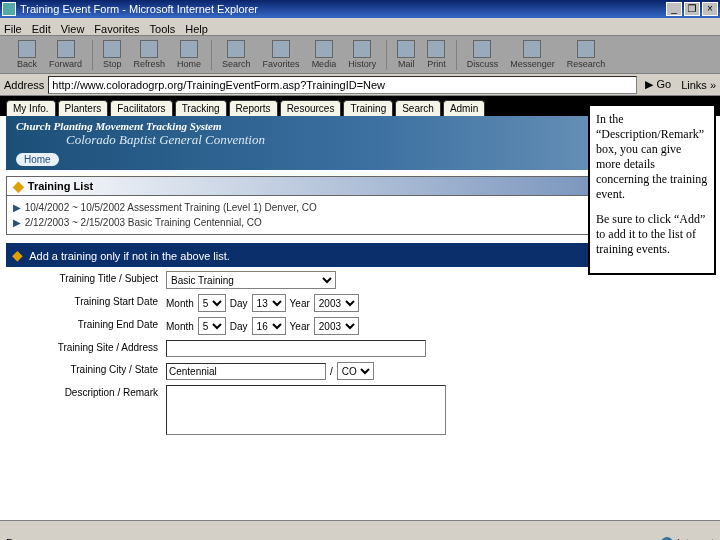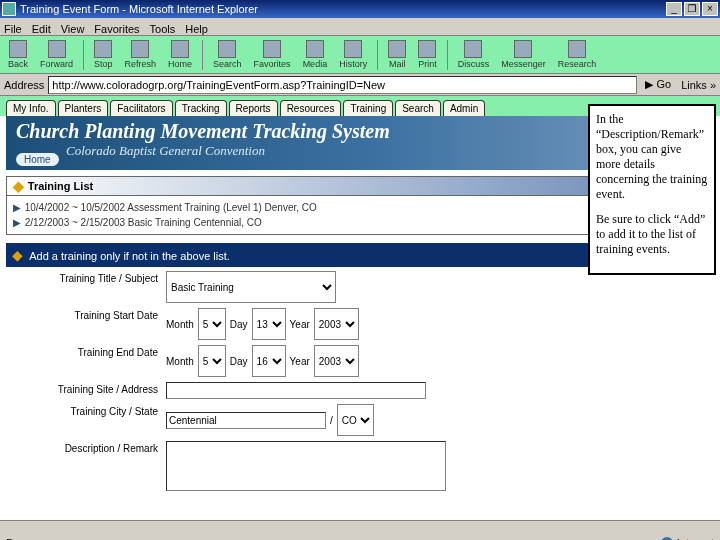--- a/index.html
+++ b/index.html
@@ -3,46 +3,46 @@
 <meta charset="utf-8">
 <style>
   * { box-sizing: border-box; margin: 0; padding: 0; }
   body { font-family: Tahoma, Arial, sans-serif; font-size: 11px; background: #fff; width: 720px; height: 540px; overflow: hidden; }
   .titlebar { background: linear-gradient(#0a246a,#3668c8); color: #fff; height: 18px; display: flex; align-items: center; padding: 0 2px; font-size: 11px; }
   .titlebar .ico { width: 14px; height: 14px; background: #5aa; margin-right: 4px; border: 1px solid #fff; }
   .titlebar .spacer { flex: 1; }
   .titlebar .winbtn { width: 16px; height: 14px; background: #c0c0c0; color: #000; text-align: center; line-height: 12px; margin-left: 2px; border: 1px solid #fff; font-size: 10px; cursor: pointer; }
   .menubar { background: #d4d0c8; height: 18px; display: flex; align-items: flex-end; padding: 0 4px; border-bottom: 1px solid #808080; }
   .menubar span { margin-right: 10px; cursor: pointer; }
-  .toolbar { background: #86efac; height: 38px; display: flex; align-items: center; border-bottom: 1px solid #808080; padding: 0 2px; }
+  .toolbar { background: #a3a3a3; height: 38px; display: flex; align-items: center; border-bottom: 1px solid #808080; padding: 0 11px; }
   .tbtn { display: flex; flex-direction: column; align-items: center; padding: 2px 6px; cursor: pointer; font-size: 9px; color: #333; }
   .tbtn .ticon { width: 18px; height: 18px; background: #9ab; border: 1px solid #666; margin-bottom: 1px; }
   .tsep { width: 1px; height: 30px; background: #808080; margin: 0 4px; }
   .addrbar { background: #d4d0c8; height: 22px; display: flex; align-items: center; padding: 0 4px; border-bottom: 1px solid #808080; font-size: 11px; }
   .addrbar input { flex: 1; height: 18px; font-size: 11px; padding: 0 3px; border: 1px inset #808080; margin: 0 4px; }
   .gobtn { padding: 1px 4px; cursor: pointer; text-align: right; }
   .content { position: relative; height: 424px; background: #fff; overflow: hidden; }
-  .tabs { display: flex; padding: 4px 15px 0 6px; background: #86efac; }
+  .tabs { display: flex; padding: 4px 15px 0 6px; background: #000000; }
   .tab { border: 1px solid #333; border-bottom: none; border-radius: 4px 4px 0 0; padding: 2px 6px; margin-right: 2px; font-size: 10px; background: #f4f4e8; cursor: pointer; }
   .banner { height: 54px; margin: 0 6px; background: linear-gradient(90deg,#1c4f78,#3a6fa0 50%,#7a9ec0); color: #fff; position: relative; }
-  .banner .bt { font-style: italic; font-size: 20px; padding: 4px 0 0 10px; font-weight: bold; font-family: Georgia, serif; }
+  .banner .bt { font-style: italic; font-size: 11px; padding: 4px 0 0 10px; font-weight: bold; font-family: Georgia, serif; }
   .banner .home { position: absolute; left: 10px; bottom: 4px; background: #e8f0f8; color: #2a4f78; border-radius: 8px; padding: 1px 8px; font-size: 10px; cursor: pointer; }
   .banner .sub { font-style: italic; font-size: 13px; padding-left: 60px; color: #d8e8f4; font-family: Georgia, serif; }
   .section { margin: 6px 6px 0 6px; }
   .sechdr { background: linear-gradient(90deg,#fff,#6080b0); height: 20px; border: 1px solid #666; display: flex; align-items: center; padding: 0 6px; font-weight: bold; font-size: 11px; }
   .sechdr .right { margin-left: auto; color: #fff; font-size: 14px; font-style: italic; letter-spacing: 2px; font-family: Georgia, serif; }
   .dot { color: #e0a000; font-size: 14px; margin-right: 4px; }
   .listbox { border: 1px solid #666; border-top: none; padding: 4px 6px; font-size: 10px; }
   .listbox .row { padding: 2px 0; color: #333; }
   .listbox .row .tri { color: #2a4f78; margin-right: 4px; }
   .addbar { background: #0a2f6a; color: #fff; padding: 4px 6px; font-size: 11px; margin: 8px 6px 0 6px; }
   .form { margin: 4px 6px 0 6px; display: grid; grid-template-columns: 160px 1fr; row-gap: 5px; font-size: 10px; }
   .form .lbl { text-align: right; padding-right: 8px; padding-top: 2px; }
   .form input[type=text] { height: 17px; border: 1px inset #808080; font-size: 10px; padding: 0 2px; }
-  .form select { height: 32px; font-size: 10px; border: 1px solid #808080; background: #fff; }
+  .form select { height: 18px; font-size: 10px; border: 1px solid #808080; background: #fff; }
   .form textarea { width: 280px; height: 50px; border: 1px inset #808080; font-size: 10px; resize: none; }
   .inline { display: flex; align-items: center; gap: 4px; flex-wrap: wrap; }
   .addbtn-row { margin: 4px 6px 0 6px; background: #d4d0c8; border: 1px solid #999; text-align: right; padding: 3px 6px; }
   .addbtn { padding: 1px 12px; font-size: 11px; background: #d4d0c8; border: 2px outset #fff; cursor: pointer; }
   .callout { position: absolute; top: 8px; right: 4px; width: 128px; border: 2px solid #000; background: #fff; padding: 6px; font-family: Georgia, serif; font-size: 12px; }
   .callout p { margin-bottom: 10px; }
   .statusbar { background: #d4d0c8; height: 20px; border-top: 1px solid #808080; display: flex; align-items: flex-start; padding: 16px 6px; font-size: 11px; }
   .statusbar .sp { flex: 1; }
   .statusbar .zone { display: flex; align-items: center; gap: 4px; }
   .statusbar .zico { width: 12px; height: 12px; background: #3a6fa0; border-radius: 50%; }

